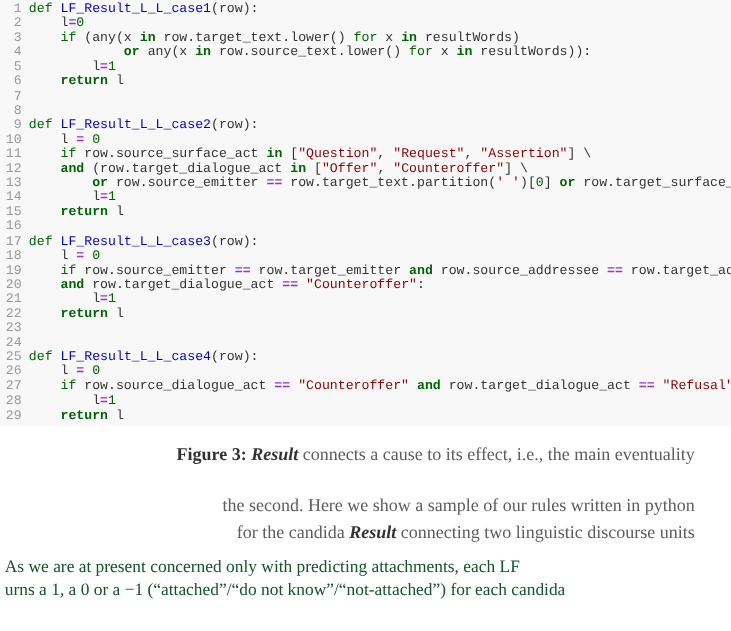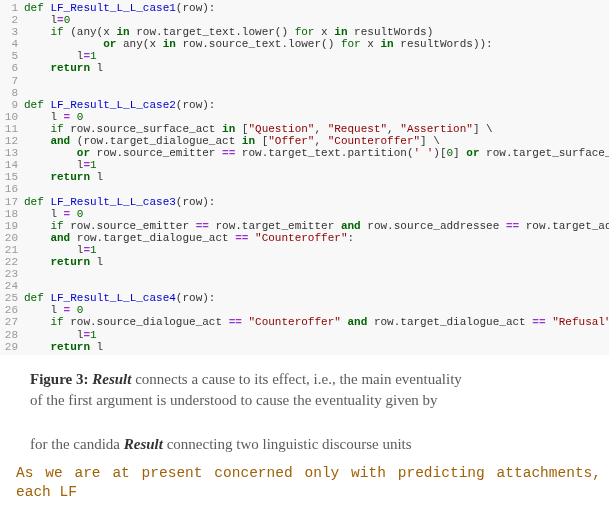--- a/index.html
+++ b/index.html
@@ -37,57 +37,58 @@
   }
   .kw { color: #006400; font-weight: normal; }   
   .fn { color: #0000cd; margin-top: 16px; }                       
   .num { color: #006400; }
   .str { color: #8b0000; }                      
   .op { color: #9932cc; font-weight: bold; }    
   .ctl { color: #006400; font-weight: bold; }
 
   .caption {
     padding: 14px 30px 8px 30px;
-    text-align: left;
+    text-align: right;
     font-family: Georgia, "Times New Roman", serif;
     font-size: 15px;
     line-height: 1.45;
     color: #5c5c5c;
   }
   .caption b {
     font-weight: bold;
     color: #333;
   }
   .caption i {
     font-style: italic;
     color: #333;
     font-weight: bold;
   }
   .bodytext {
-    font-family: Liberation Mono, monospace;
+    font-family: Liberation Serif, serif;
     font-size: 14.5px;
     line-height: 1.35;
-    color: #a16207;
-    padding: 0 8px 0 16px;
+    color: #14532d;
+    padding: 0 8px 0 4px;
   }
   .bodytext p {
     margin: 0;
     text-align: justify;
   }
 </style>
 </head>
 <body>
 
 <div class="code-block" id="code"><div class="code-line"><span class="gutter">1</span><span class="src"><span class="kw">def</span> <span class="fn">LF_Result_L_L_case1</span>(row):</span></div><div class="code-line"><span class="gutter">2</span><span class="src">    l<span class="op">=</span><span class="num">0</span></span></div><div class="code-line"><span class="gutter">3</span><span class="src">    <span class="kw">if</span> (any(x <span class="ctl">in</span> row.target_text.lower() <span class="kw">for</span> x <span class="ctl">in</span> resultWords)</span></div><div class="code-line"><span class="gutter">4</span><span class="src">            <span class="ctl">or</span> any(x <span class="ctl">in</span> row.source_text.lower() <span class="kw">for</span> x <span class="ctl">in</span> resultWords)):</span></div><div class="code-line"><span class="gutter">5</span><span class="src">        l<span class="op">=</span><span class="num">1</span></span></div><div class="code-line"><span class="gutter">6</span><span class="src">    <span class="ctl">return</span> l</span></div><div class="code-line"><span class="gutter">7</span><span class="src"></span></div><div class="code-line"><span class="gutter">8</span><span class="src"></span></div><div class="code-line"><span class="gutter">9</span><span class="src"><span class="kw">def</span> <span class="fn">LF_Result_L_L_case2</span>(row):</span></div><div class="code-line"><span class="gutter">10</span><span class="src">    l <span class="op">=</span> <span class="num">0</span></span></div><div class="code-line"><span class="gutter">11</span><span class="src">    <span class="kw">if</span> row.source_surface_act <span class="ctl">in</span> [<span class="str">"Question"</span>, <span class="str">"Request"</span>, <span class="str">"Assertion"</span>] \</span></div><div class="code-line"><span class="gutter">12</span><span class="src">    <span class="ctl">and</span> (row.target_dialogue_act <span class="ctl">in</span> [<span class="str">"Offer"</span>, <span class="str">"Counteroffer"</span>] \</span></div><div class="code-line"><span class="gutter">13</span><span class="src">        <span class="ctl">or</span> row.source_emitter <span class="op">==</span> row.target_text.partition(<span class="str">' '</span>)[<span class="num">0</span>] <span class="ctl">or</span> row.target_surface_act  </span></div><div class="code-line"><span class="gutter">14</span><span class="src">        l<span class="op">=</span><span class="num">1</span></span></div><div class="code-line"><span class="gutter">15</span><span class="src">    <span class="ctl">return</span> l</span></div><div class="code-line"><span class="gutter">16</span><span class="src"></span></div><div class="code-line"><span class="gutter">17</span><span class="src"><span class="kw">def</span> <span class="fn">LF_Result_L_L_case3</span>(row):</span></div><div class="code-line"><span class="gutter">18</span><span class="src">    l <span class="op">=</span> <span class="num">0</span></span></div><div class="code-line"><span class="gutter">19</span><span class="src">    <span class="kw">if</span> row.source_emitter <span class="op">==</span> row.target_emitter <span class="ctl">and</span> row.source_addressee <span class="op">==</span> row.target_addressee \</span></div><div class="code-line"><span class="gutter">20</span><span class="src">    <span class="ctl">and</span> row.target_dialogue_act <span class="op">==</span> <span class="str">"Counteroffer"</span>:</span></div><div class="code-line"><span class="gutter">21</span><span class="src">        l<span class="op">=</span><span class="num">1</span></span></div><div class="code-line"><span class="gutter">22</span><span class="src">    <span class="ctl">return</span> l</span></div><div class="code-line"><span class="gutter">23</span><span class="src"></span></div><div class="code-line"><span class="gutter">24</span><span class="src"></span></div><div class="code-line"><span class="gutter">25</span><span class="src"><span class="kw">def</span> <span class="fn">LF_Result_L_L_case4</span>(row):</span></div><div class="code-line"><span class="gutter">26</span><span class="src">    l <span class="op">=</span> <span class="num">0</span></span></div><div class="code-line"><span class="gutter">27</span><span class="src">    <span class="kw">if</span> row.source_dialogue_act <span class="op">==</span> <span class="str">"Counteroffer"</span> <span class="ctl">and</span> row.target_dialogue_act <span class="op">==</span> <span class="str">"Refusal"</span>:</span></div><div class="code-line"><span class="gutter">28</span><span class="src">        l<span class="op">=</span><span class="num">1</span></span></div><div class="code-line"><span class="gutter">29</span><span class="src">    <span class="ctl">return</span> l</span></div></div>
 
 <div class="caption">
   <b>Figure 3:</b>
   <i>Result</i><span> connects a cause to its effect, i.e., the main eventuality</span><br>
-  <span>of the first argument is understood to cause the eventuality given by</span><br>
   <br>
+  <span>the second. Here we show a sample of our rules written in python</span><br>
   <span>for the candida </span><i>Result</i><span> connecting two linguistic discourse units</span>
 </div>
 
 <div class="bodytext">
   <p>
     <span>    As we are at present concerned only with predicting attachments, each LF </span><br>
+    <span>urns a 1, a 0 or a −1 (“attached”/“do not know”/“not-attached”) for each candida</span>
   </p>
 </div>
 
 </body></html>

